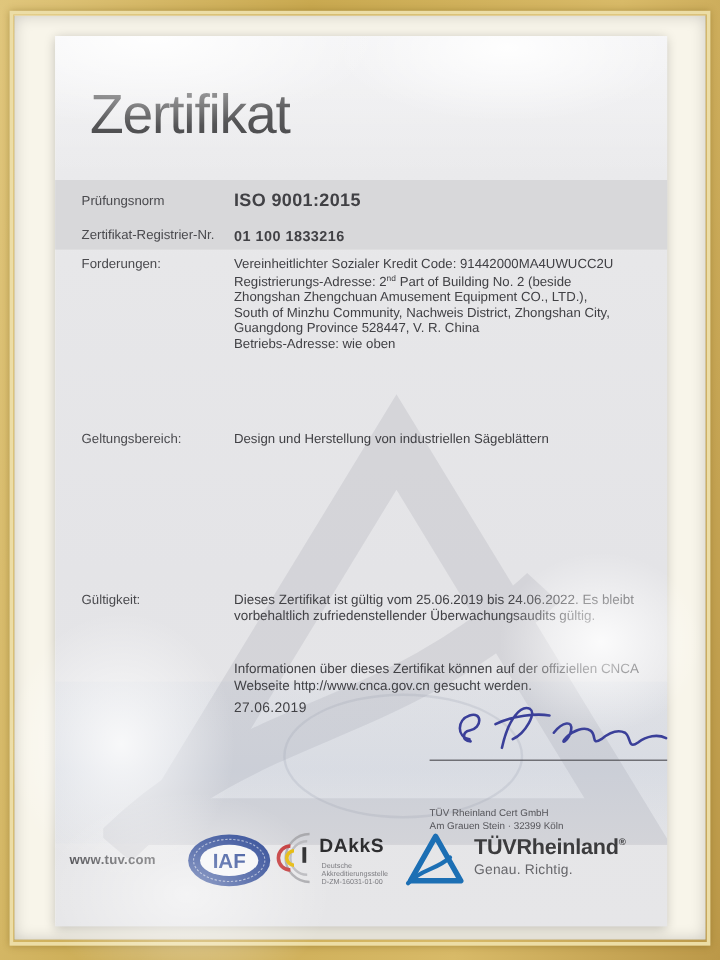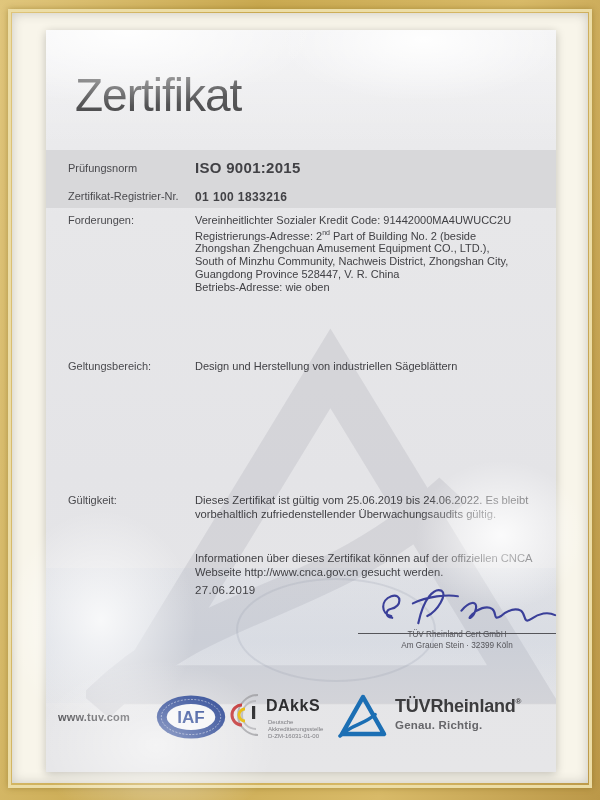--- a/index.html
+++ b/index.html
@@ -59,36 +59,36 @@
   .v-lbl{top:464px;}
   .valid{top:464px;width:368px;line-height:13.8px;font-size:11.2px;}
   .info{top:522px;width:368px;line-height:13.8px;font-size:11.2px;}
 
   .date{top:554px;font-size:11.5px;letter-spacing:.3px;}
 
   .sig-svg{position:absolute;left:322px;top:550px;width:196px;height:54px;}
   .sig-svg path{fill:none;stroke:var(--signature_blue);stroke-width:2.4;
     stroke-linecap:round;stroke-linejoin:round;}
   .sig-line{position:absolute;left:312px;top:603px;width:198px;height:1px;background:#55555a;}
-  .issuer{position:absolute;left:312px;top:600px;width:198px;text-align:center;
+  .issuer{position:absolute;left:312px;top:643px;width:198px;
     font-size:8.2px;line-height:10.5px;color:#55555a;}
 
   
   .site{position:absolute;left:12px;top:681px;font-size:11px;color:#4c4c50;font-weight:bold;letter-spacing:.2px;}
   .iaf{position:absolute;left:109px;top:663px;width:72px;height:48px;}
   .dakks{position:absolute;left:180px;top:662px;width:110px;height:54px;}
   .dakks-arcs{position:absolute;left:0;top:0;width:44px;height:46px;}
   .dakks-name{position:absolute;left:40px;top:5px;font-size:16px;font-weight:bold;color:#2e2e30;letter-spacing:.5px;}
   .dakks-sub{position:absolute;left:42px;top:27px;font-size:6px;line-height:7px;color:#7c7c80;}
   .tuv-tri{position:absolute;left:292px;top:661px;width:50px;height:48px;}
   .tuv-tri path{fill:none;stroke:var(--tuv_blue);stroke-linejoin:round;stroke-linecap:round;}
   .tuv-text{position:absolute;left:349px;top:666px;}
   .tuv-brand{font-size:18px;font-weight:bold;color:#3c3c3e;letter-spacing:-.2px;}
   .tuv-reg{font-size:8px;font-weight:bold;color:#3c3c3e;vertical-align:8px;}
-  .tuv-tag{font-size:11.5px;font-weight:bold;color:#66666a;margin-top:2px;letter-spacing:.2px;}
+  .tuv-tag{font-size:11.5px;font-weight:normal;color:#66666a;margin-top:2px;letter-spacing:.2px;}
 </style>
 </head>
 <body>
 
 <div class="scene">
   <div class="frame-lip"></div>
   <div class="mat"></div>
 
   <div class="paper">
 

